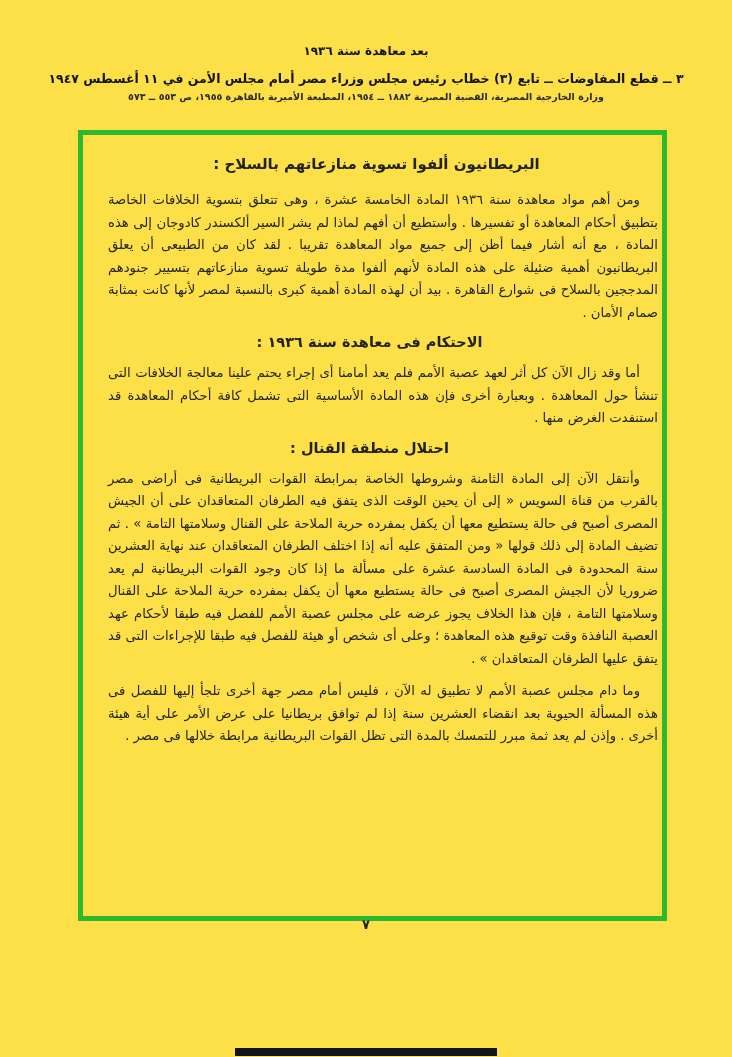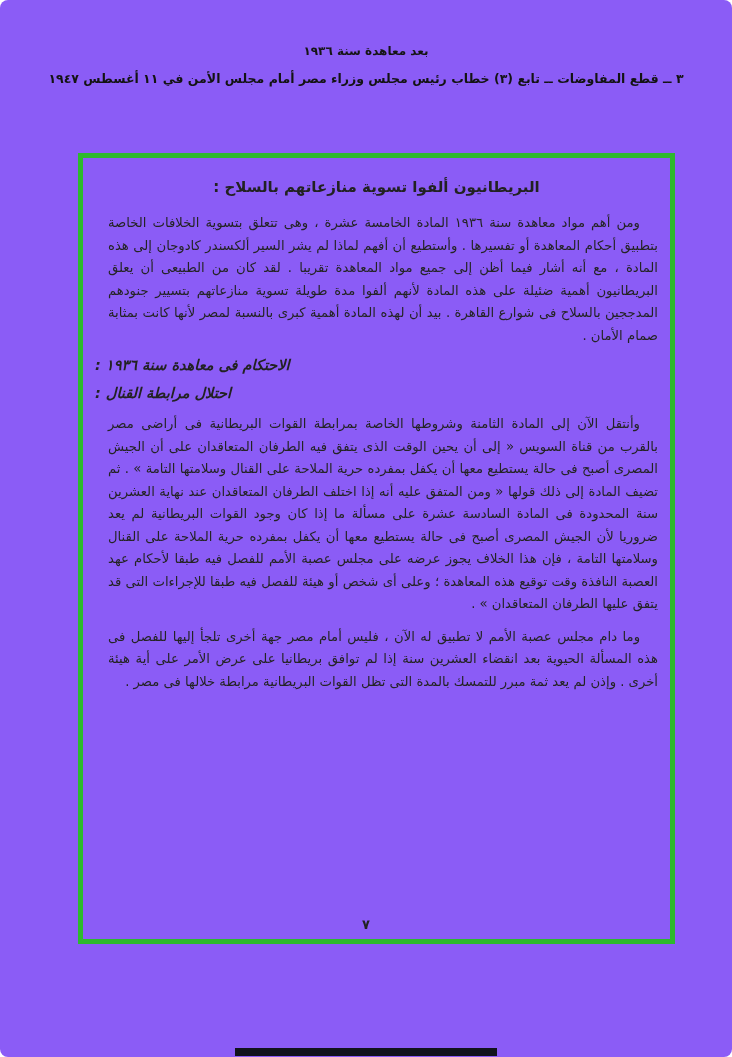--- a/index.html
+++ b/index.html
@@ -5,24 +5,23 @@
   html, body {
     margin: 0;
     padding: 0;
     background: #ffffff;
     font-family: "DejaVu Sans", sans-serif;
   }
   .page {
     position: relative;
     width: 732px;
     height: 1057px;
-    background: #8b5cf6;
+    background: #fde047;
     overflow: hidden;
     color: #1c1c1c;
-    border-radius: 8px;
   }
   
   .scan-header {
     position: absolute;
     top: 44px;
     left: 0;
     width: 100%;
     text-align: center;
     direction: rtl;
   }
@@ -43,42 +42,41 @@
   .hdr-line3 {
     margin-top: 5px;
     font-size: 9.5px;
     font-weight: bold;
     color: #2a2a2a;
   }
   
   .frame {
     position: absolute;
     left: 78px;
-    top: 153px;
+    top: 130px;
     width: 563px;
     height: 757px;
     border: 5px solid #2db92d;
-    padding: 14px 12px 10px 12px;
+    padding: 14px 4px 10px 12px;
     overflow: hidden;
     direction: rtl;
   }
   .doc-title {
     text-align: center;
     font-size: 15px;
     font-weight: bold;
     color: #222;
     margin: 6px 0 16px 0;
   }
   .doc-heading {
     font-size: 14.5px;
     font-weight: bold;
     color: #222;
     margin: 8px 14px 12px 0;
-    text-align: left;
-    font-style: italic;
+    text-align: center;
   }
   .doc-para {
     font-size: 13.2px;
     line-height: 22.5px;
     text-align: justify;
     color: #242424;
     margin: 0 0 10px 13px;
     text-indent: 18px;
   }
   
@@ -102,27 +100,29 @@
   }
 </style>
 </head>
 <body>
 
 <div class="page">
 
   <div class="scan-header">
     <div class="hdr-line1">بعد معاهدة سنة ١٩٣٦</div>
     <div class="hdr-line2">٣ ــ قطع المفاوضات ــ تابع (٣) خطاب رئيس مجلس وزراء مصر أمام مجلس الأمن في ١١ أغسطس ١٩٤٧</div>
+    <div class="hdr-line3">وزارة الخارجية المصرية، القضية المصرية ١٨٨٢ ــ ١٩٥٤، المطبعة الأميرية بالقاهرة ١٩٥٥، ص ٥٥٣ ــ ٥٧٣</div>
   </div>
 
   <div class="frame" style="border-color: rgb(45, 185, 45);">
     <div class="doc-title">البريطانيون ألفوا تسوية منازعاتهم بالسلاح :</div>
     <p class="doc-para">ومن أهم مواد معاهدة سنة ١٩٣٦ المادة الخامسة عشرة ، وهى تتعلق بتسوية الخلافات الخاصة بتطبيق أحكام المعاهدة أو تفسيرها . وأستطيع أن أفهم لماذا لم يشر السير ألكسندر كادوجان إلى هذه المادة ، مع أنه أشار فيما أظن إلى جميع مواد المعاهدة تقريبا . لقد كان من الطبيعى أن يعلق البريطانيون أهمية ضئيلة على هذه المادة لأنهم ألفوا مدة طويلة تسوية منازعاتهم بتسيير جنودهم المدججين بالسلاح فى شوارع القاهرة . بيد أن لهذه المادة أهمية كبرى بالنسبة لمصر لأنها كانت بمثابة صمام الأمان .</p>
     <div class="doc-heading">الاحتكام فى معاهدة سنة ١٩٣٦ :</div>
-    <div class="doc-heading">احتلال مرابطة القنال :</div>
+    <p class="doc-para">أما وقد زال الآن كل أثر لعهد عصبة الأمم فلم يعد أمامنا أى إجراء يحتم علينا معالجة الخلافات التى تنشأ حول المعاهدة . وبعبارة أخرى فإن هذه المادة الأساسية التى تشمل كافة أحكام المعاهدة قد استنفدت الغرض منها .</p>
+    <div class="doc-heading">احتلال منطقة القنال :</div>
     <p class="doc-para">وأنتقل الآن إلى المادة الثامنة وشروطها الخاصة بمرابطة القوات البريطانية فى أراضى مصر بالقرب من قناة السويس « إلى أن يحين الوقت الذى يتفق فيه الطرفان المتعاقدان على أن الجيش المصرى أصبح فى حالة يستطيع معها أن يكفل بمفرده حرية الملاحة على القنال وسلامتها التامة » . ثم تضيف المادة إلى ذلك قولها « ومن المتفق عليه أنه إذا اختلف الطرفان المتعاقدان عند نهاية العشرين سنة المحدودة فى المادة السادسة عشرة على مسألة ما إذا كان وجود القوات البريطانية لم يعد ضروريا لأن الجيش المصرى أصبح فى حالة يستطيع معها أن يكفل بمفرده حرية الملاحة على القنال وسلامتها التامة ، فإن هذا الخلاف يجوز عرضه على مجلس عصبة الأمم للفصل فيه طبقا لأحكام عهد العصبة النافذة وقت توقيع هذه المعاهدة ؛ وعلى أى شخص أو هيئة للفصل فيه طبقا للإجراءات التى قد يتفق عليها الطرفان المتعاقدان » .</p>
     <p class="doc-para">وما دام مجلس عصبة الأمم لا تطبيق له الآن ، فليس أمام مصر جهة أخرى تلجأ إليها للفصل فى هذه المسألة الحيوية بعد انقضاء العشرين سنة إذا لم توافق بريطانيا على عرض الأمر على أية هيئة أخرى . وإذن لم يعد ثمة مبرر للتمسك بالمدة التى تظل القوات البريطانية مرابطة خلالها فى مصر .</p>
   </div>
 
   <div class="page-number">٧</div>
 
   <div class="bottom-bar" style="background: rgb(17, 19, 29);"></div>
 
 </div>
 

